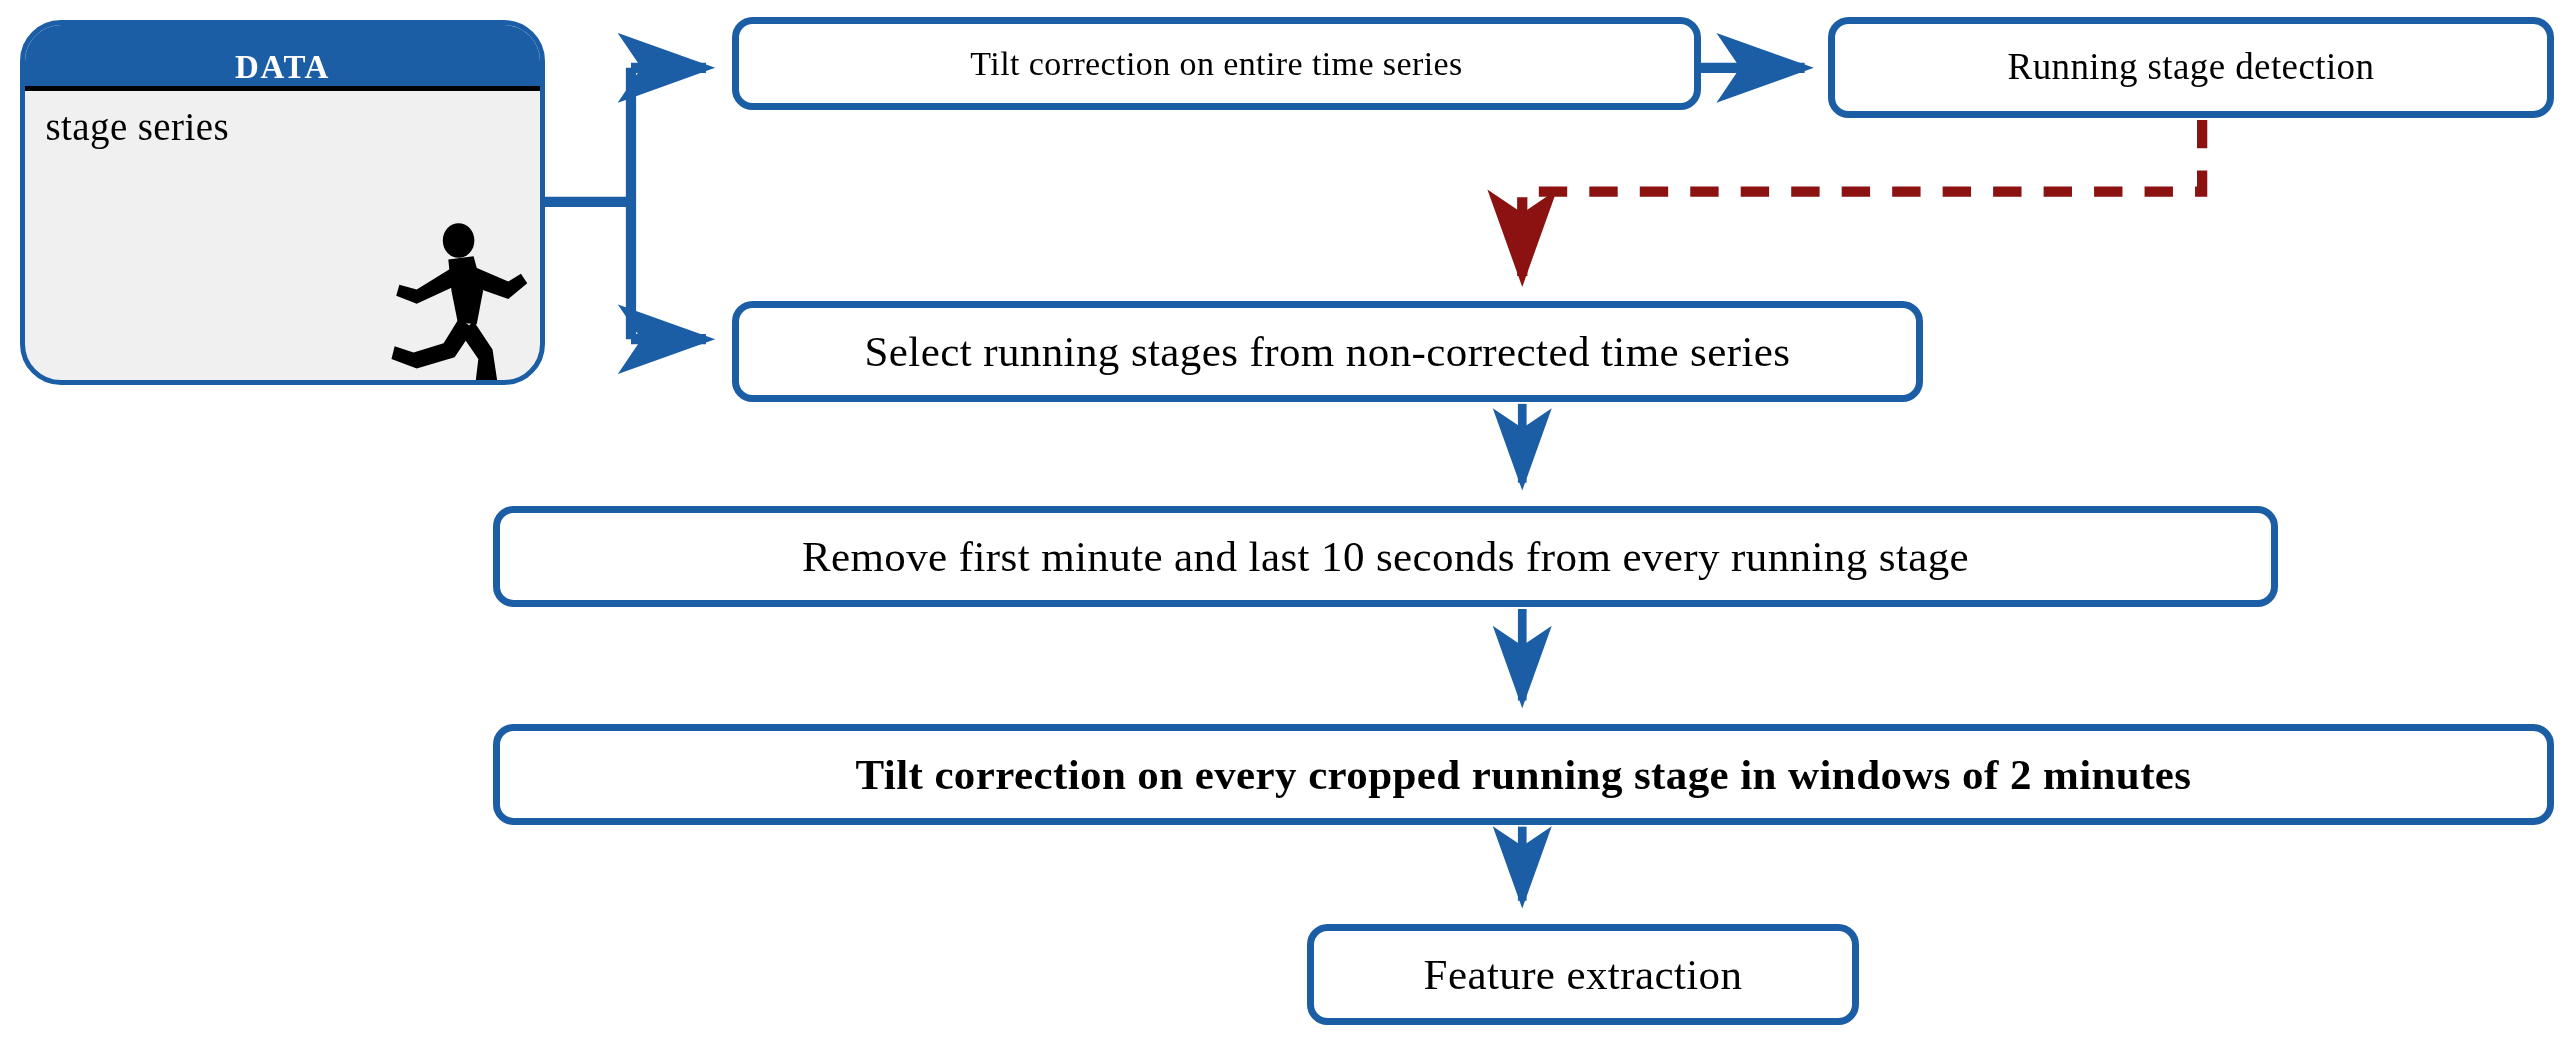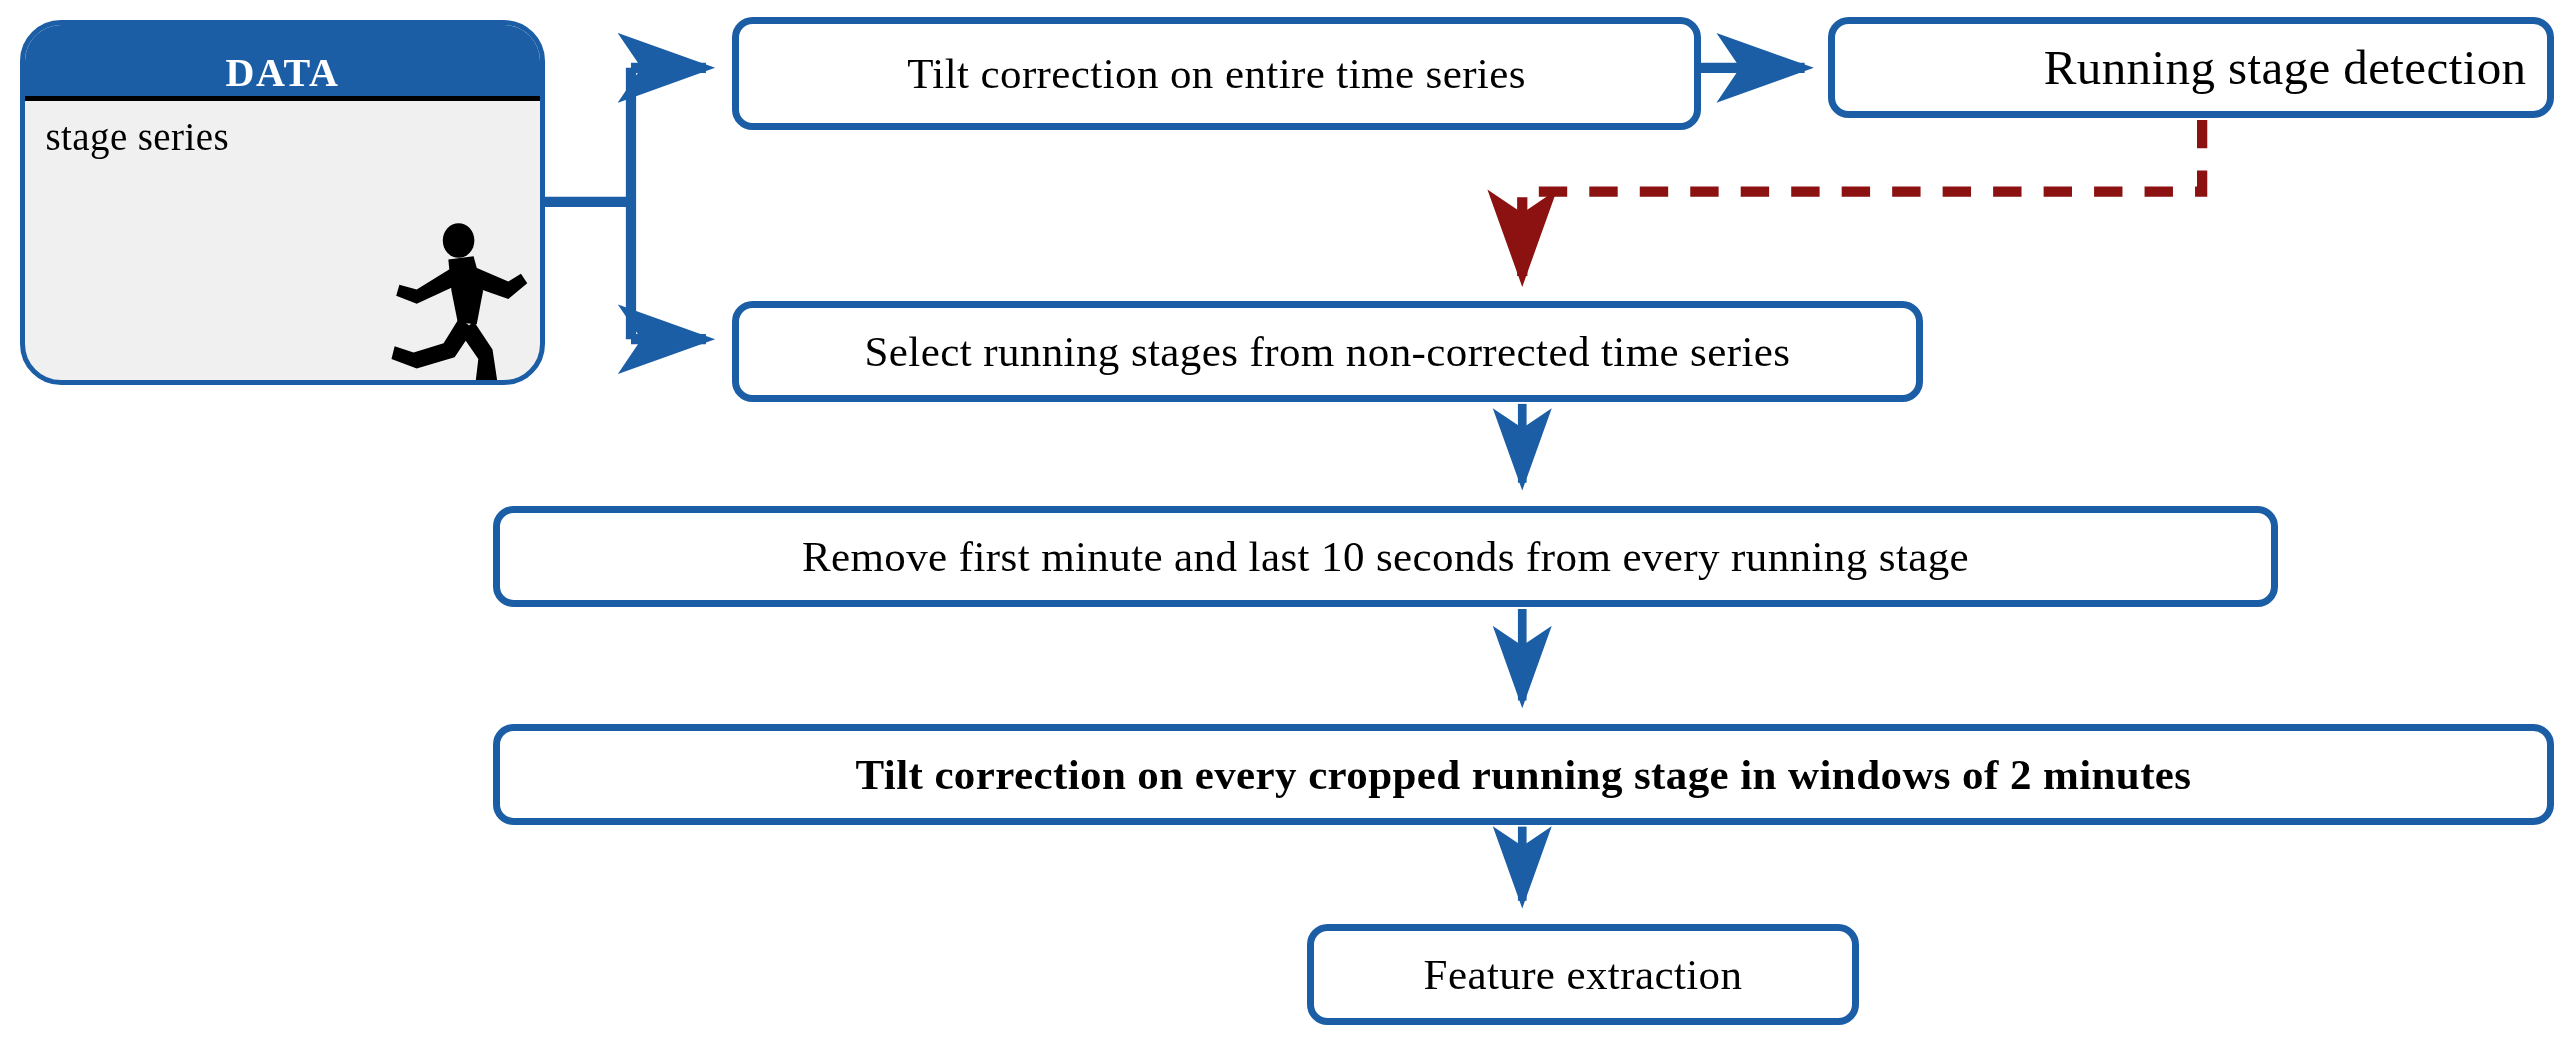--- a/index.html
+++ b/index.html
@@ -79,21 +79,21 @@
     border-top: 5.5px solid #000000;
     margin: -5.5px -5.5px 0 -5.5px;
     border-radius: 36px 36px 0 0;
     display: flex;
     align-items: center;
     justify-content: center;
   }
   #data-node .data-header .title {
     color: #ffffff;
     font-weight: bold;
-    font-size: 40px;
+    font-size: 33px;
     letter-spacing: 1.6px;
     font-family: "Liberation Serif", "DejaVu Serif", serif;
     margin-top: 24px;
   }
   #data-node .data-body {
     position: relative;
     flex: 1 1 auto;
     padding: 12.6px 0 0 20.5px;
   }
   #data-node .data-body .line {
@@ -169,25 +169,25 @@
 
         <path d="M86,58 L44,84 L22,78 L18,92 L44,102 L92,80 Z" fill="#000000"></path>
 
         <path d="M98,120 L78,152 L40,164 L16,156 L12,172 L44,184 L92,170 L116,134 Z" fill="#000000"></path>
 
         <path d="M116,124 L140,160 L146,200 L126,212 L118,206 L122,172 L100,140 Z" fill="#000000"></path>
       </svg>
     </div>
   </div>
 
-  <div class="node" style="left:732px; top:17.4px; width:969px; height:113px; font-size:43px;">
+  <div class="node" style="left:732px; top:17.4px; width:969px; height:93px; font-size:34px;">
     <span class="label">Tilt correction on entire time series</span>
   </div>
 
-  <div class="node" style="left:1828px; top:17.4px; width:726px; height:101px; font-size:49px;justify-content:flex-end;">
+  <div class="node" style="left:1828px; top:17.4px; width:726px; height:101px; font-size:37px;">
     <span class="label">Running  stage  detection</span>
   </div>
 
   <div class="node" style="left:732px; top:301px; width:1191px; height:101px; font-size:43px;text-align:right;">
     <span class="label">Select  running  stages  from  non-corrected  time  series</span>
   </div>
 
   <div class="node" style="left:493px; top:506px; width:1785px; height:101px; font-size:43px;">
     <span class="label">Remove  first  minute  and  last 10  seconds  from  every  running  stage</span>
   </div>

